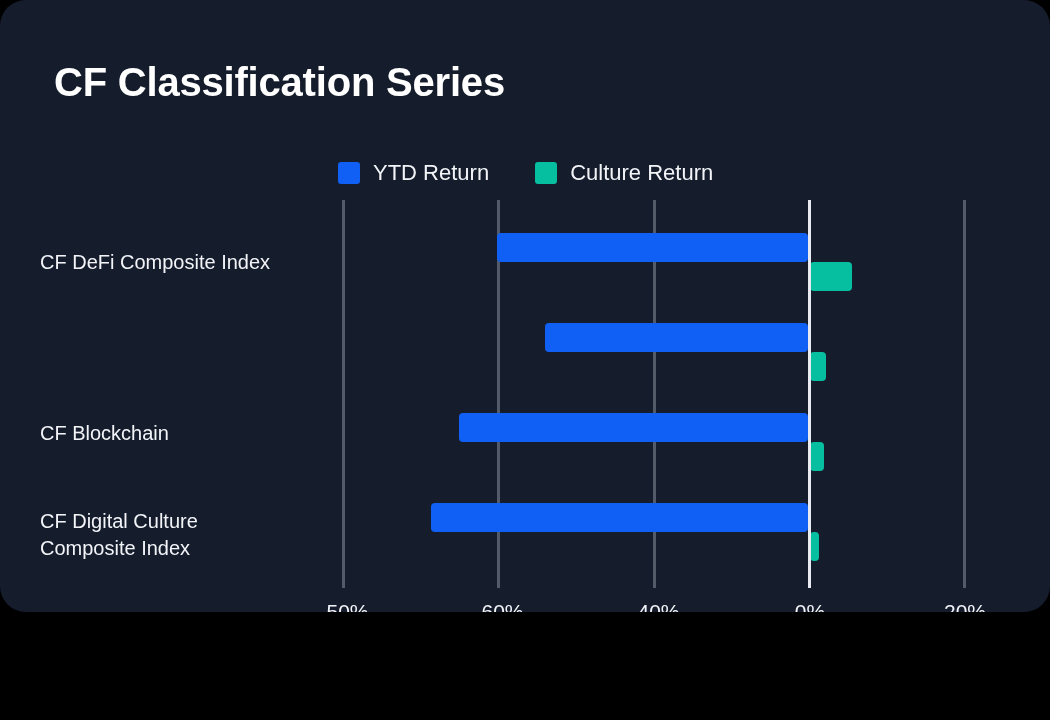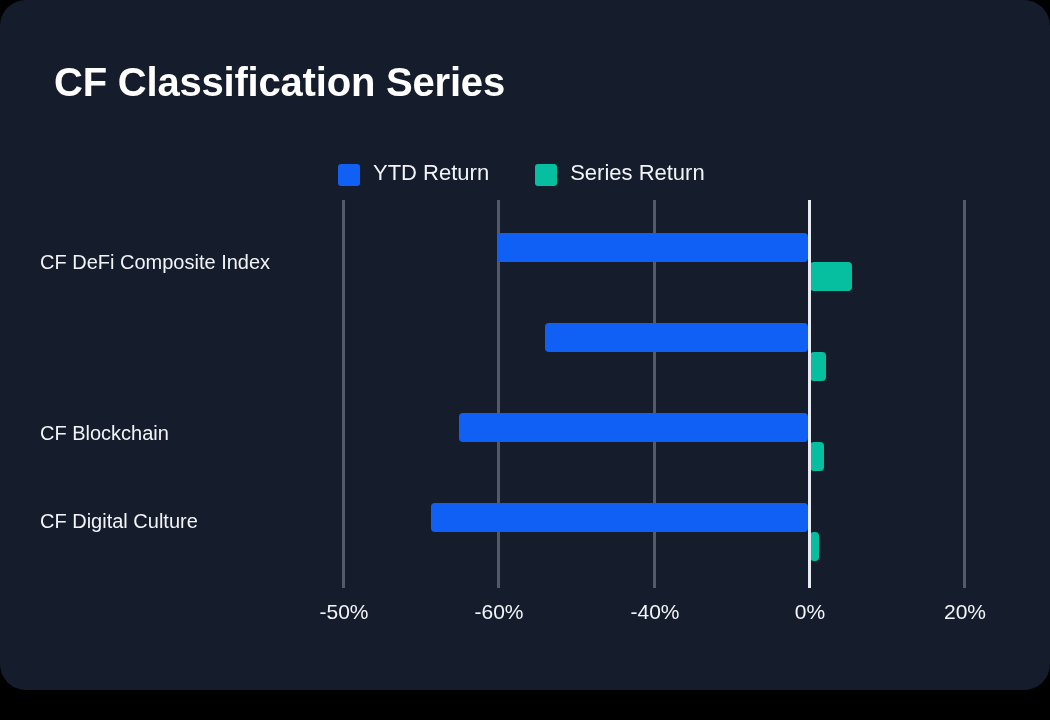--- a/index.html
+++ b/index.html
@@ -10,21 +10,21 @@
   body {
     width: 1050px;
     height: 720px;
     font-family: "Liberation Sans", sans-serif;
     overflow: hidden;
   }
   .card {
     position: absolute;
     left: 0; top: 0;
     width: 1050px;
-    height: 690px;
+    height: 612px;
     background: #151c2c;
     border-radius: 26px;
     box-sizing: border-box;
     overflow: hidden;
   }
   .chart-title {
     position: absolute;
     left: 54px;
     top: 60px;
     font-size: 40px;
@@ -36,21 +36,21 @@
   .legend {
     position: absolute;
     left: 338px;
     top: 160px;
     display: flex;
     align-items: center;
     gap: 46px;
   }
   .legend-item {
     display: flex;
-    align-items: flex-end;
+    align-items: center;
     gap: 13px;
   }
   .legend-swatch {
     width: 22px;
     height: 22px;
     border-radius: 3px;
     display: block;
   }
   .legend-label {
     font-size: 22px;
@@ -131,21 +131,21 @@
 
   <div class="chart-title">CF Classification Series</div>
 
   <div class="legend">
     <div class="legend-item">
       <span class="legend-swatch" style="background:#1060f5"></span>
       <span class="legend-label">YTD Return</span>
     </div>
     <div class="legend-item">
       <span class="legend-swatch" style="background:#06bfa1"></span>
-      <span class="legend-label">Series Return</span>
+      <span class="legend-label">Culture Return</span>
     </div>
   </div>
 
   <div class="plot">
     <div class="gridline" style="left:0px"></div>
     <div class="gridline" style="left:155px"></div>
     <div class="gridline" style="left:311px"></div>
     <div class="gridline zero" style="left:466px"></div>
     <div class="gridline" style="left:621px"></div>
   </div>
@@ -166,20 +166,21 @@
 
   <div class="ylabels">
     <div class="ylabel" style="top:49px">
       <div>CF DeFi Composite Index</div>
     </div>
     <div class="ylabel" style="top:220px">
       <div>CF Blockchain</div>
     </div>
     <div class="ylabel" style="top:308px">
       <div>CF Digital Culture</div>
+      <div>Composite Index</div>
     </div>
   </div>
 
   <div class="xlabels">
     <div class="xlabel" style="left:2px">-50%</div>
     <div class="xlabel" style="left:157px">-60%</div>
     <div class="xlabel" style="left:313px">-40%</div>
     <div class="xlabel" style="left:468px">0%</div>
     <div class="xlabel" style="left:623px">20%</div>
   </div>

